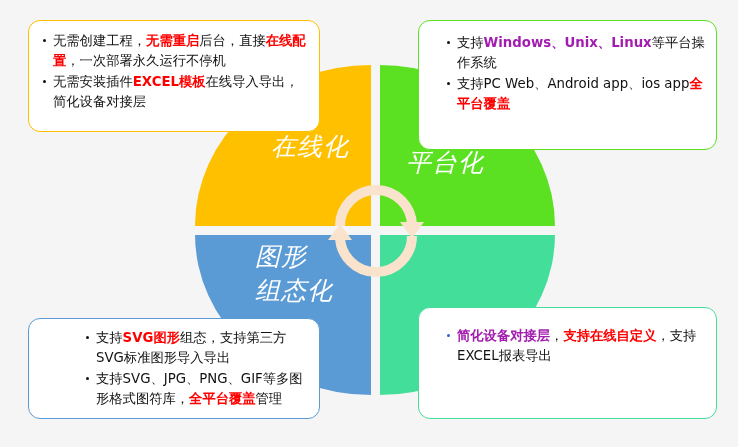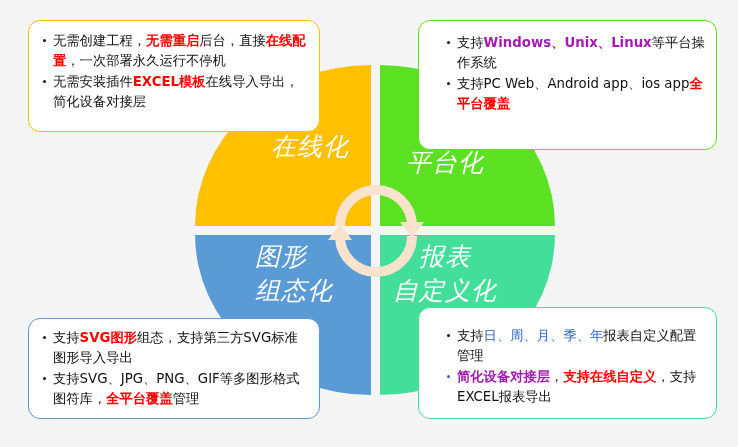--- a/index.html
+++ b/index.html
@@ -175,24 +175,20 @@
     <div>在线化</div>
   </div>
   <div class="quad-label lbl-tr">
     <div>跨</div>
     <div>平台化</div>
   </div>
   <div class="quad-label lbl-bl">
     <div>图形</div>
     <div>组态化</div>
   </div>
-  <div class="quad-label lbl-br">
-    <div>报表</div>
-    <div>自定义化</div>
-  </div>
 
   <svg class="cycle" viewBox="0 0 98 98">
     <g fill="none" stroke="#FAE3CC" stroke-width="10" stroke-linecap="butt">
       <path d="M13,44 A36,36 0 0 1 85,44"></path>
       <path d="M85,54 A36,36 0 0 1 13,54"></path>
     </g>
     <polygon points="85,56 73,40 97,40" fill="#FAE3CC"></polygon>
     <polygon points="13,42 25,58 1,58" fill="#FAE3CC"></polygon>
   </svg>
 
@@ -203,27 +199,26 @@
     </ul>
   </div>
 
   <div class="box box-tr" style="border-color: rgb(92, 225, 34);">
     <ul class="pts">
       <li><span>支持</span><span class="b">Windows、Unix、Linux</span><span>等平台操作系统</span></li>
       <li><span>支持PC Web、Android app、</span><span class="spell">ios app</span><span class="r">全平台覆盖</span></li>
     </ul>
   </div>
 
-  <div class="box box-bl" style="border-color: rgb(91, 155, 213);">
+  <div class="box box-bl" style="border-color: rgb(91, 155, 213); padding-left: 43px;">
     <ul class="pts">
       <li><span>支持</span><span class="r">SVG图形</span><span>组态，支持第三方SVG标准图形导入导出</span></li>
       <li><span>支持SVG、JPG、PNG、GIF等多图形格式图符库，</span><span class="r">全平台覆盖</span><span>管理</span></li>
     </ul>
   </div>
 
   <div class="box box-br" style="border-color: rgb(68, 222, 155);">
     <ul class="pts">
-      <li><span>支持</span><span class="bb">日、周、月、季、年</span><span>报表自定义配置管理</span></li>
       <li class="blue-bullet"><span class="b">简化设备对接层</span><span>，</span><span class="r">支持在线自定义</span><span>，支持EXCEL报表导出</span></li>
     </ul>
   </div>
 
 </div>
 
 </body></html>

